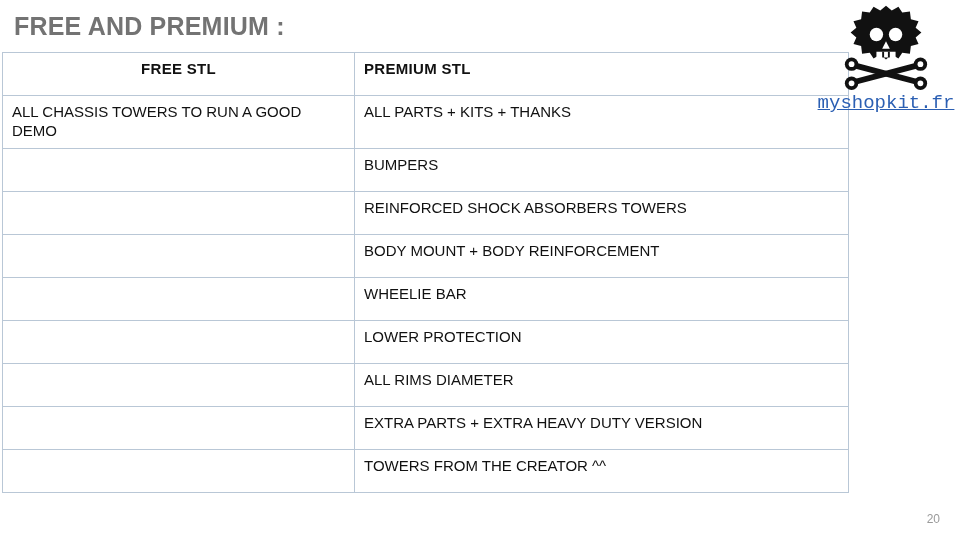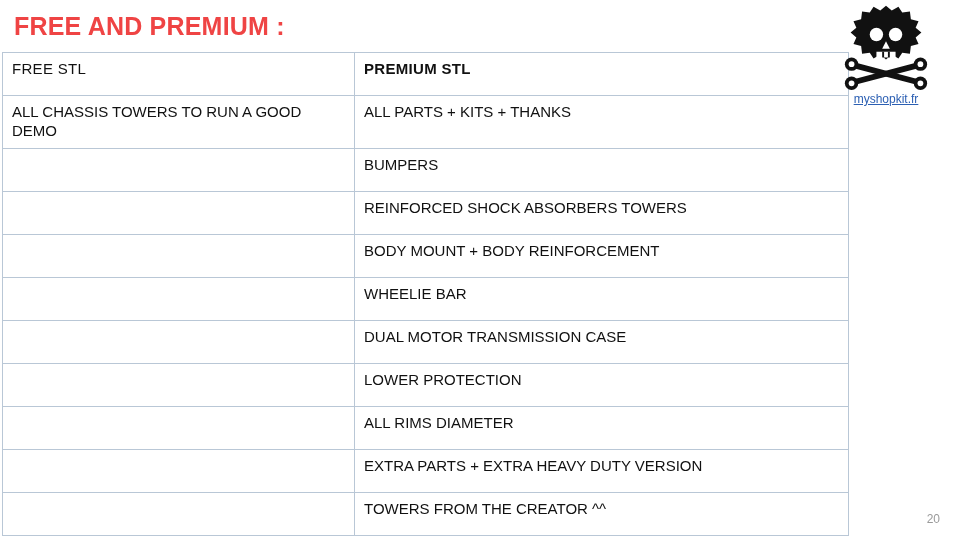--- a/index.html
+++ b/index.html
@@ -18,21 +18,21 @@
     position: relative;
     width: 960px;
     height: 540px;
   }
   .page-title {
     position: absolute;
     left: 14px;
     top: 12px;
     font-size: 25px;
     font-weight: bold;
-    color: #ef4444;
+    color: #737373;
     letter-spacing: 0.2px;
     white-space: nowrap;
   }
   .comparison-table {
     position: absolute;
     left: 2px;
     top: 52px;
     width: 808px;
     border-collapse: collapse;
     table-layout: fixed;
@@ -47,23 +47,24 @@
     height: 28px;
   }
   .col-free {
     width: 333px;
   }
   .col-premium {
     width: 475px;
   }
   .head-free {
     font-size: 13px;
-    font-weight: normal;
+    font-weight: bold;
     color: #2e7d32;
     letter-spacing: 0.3px;
+    text-align: center;
   }
   .head-premium {
     font-size: 13px;
     font-weight: bold;
     color: #e02020;
     letter-spacing: 0.3px;
     margin-top: 30px;
   }
   .cell-empty {
     height: 28px;
@@ -77,24 +78,24 @@
   }
   .logo-mark {
     width: 118px;
     height: 88px;
     margin: 0 auto;
     display: block;
   }
   .logo-text {
     display: block;
     margin-top: 2px;
-    font-size: 12px;
+    font-size: 19px;
     color: #2b5fb3;
     text-decoration: underline;
-    font-family: Liberation Sans, sans-serif;
+    font-family: Liberation Mono, monospace;
   }
   .slide-number {
     position: absolute;
     right: 20px;
     bottom: 14px;
     font-size: 12px;
     color: #9a9a9a;
     margin-top: 36px;
   }
 </style>
@@ -123,24 +124,20 @@
         <td class="col-free cell-empty"></td>
         <td class="col-premium">REINFORCED SHOCK ABSORBERS TOWERS</td>
       </tr>
       <tr>
         <td class="col-free cell-empty"></td>
         <td class="col-premium">BODY MOUNT + BODY REINFORCEMENT</td>
       </tr>
       <tr>
         <td class="col-free cell-empty"></td>
         <td class="col-premium">WHEELIE BAR</td>
-      </tr>
-      <tr>
-        <td class="col-free cell-empty"></td>
-        <td class="col-premium">DUAL MOTOR TRANSMISSION CASE</td>
       </tr>
       <tr>
         <td class="col-free cell-empty"></td>
         <td class="col-premium">LOWER PROTECTION</td>
       </tr>
       <tr>
         <td class="col-free cell-empty"></td>
         <td class="col-premium">ALL RIMS DIAMETER</td>
       </tr>
       <tr>

